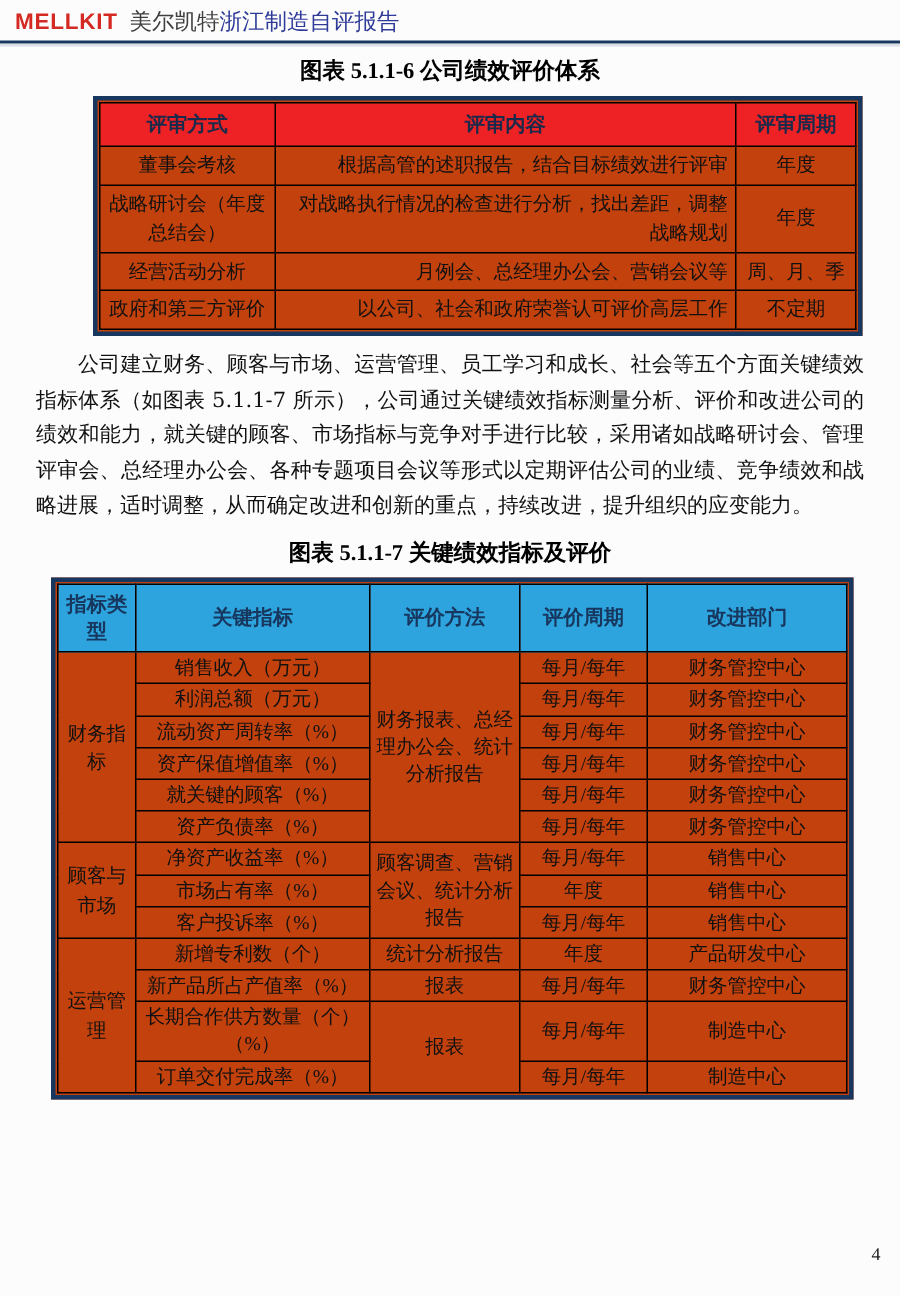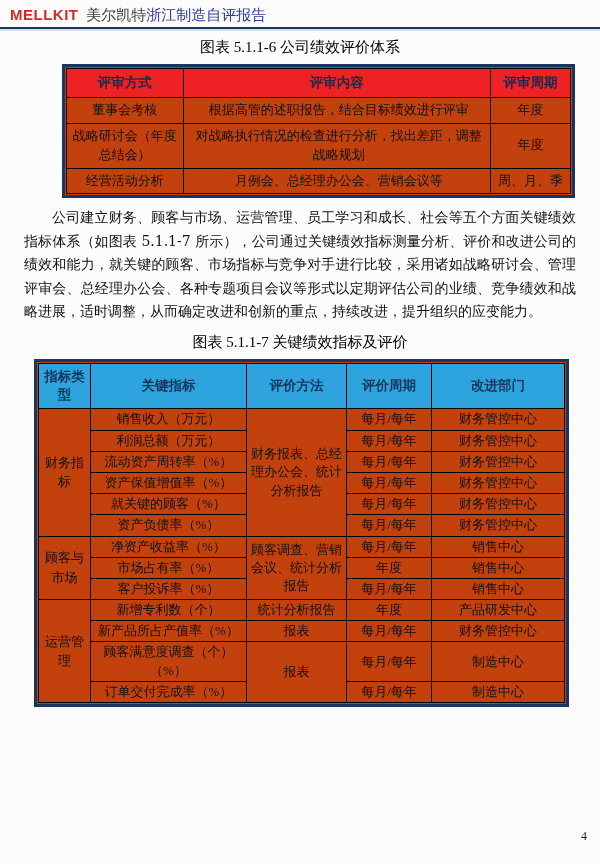--- a/index.html
+++ b/index.html
@@ -19,39 +19,39 @@
     padding:6px 10px 3px 10px;
     border-bottom:2px solid var(--navy);
     font-size:15px;line-height:1.2;
     box-shadow:0 2px 0 rgba(120,130,150,.25);
   }
   .logo{color:var(--logo-red);font-family:"Liberation Sans","DejaVu Sans",sans-serif;font-weight:bold;letter-spacing:.5px;text-align:center;}
   .brand-gray{color:var(--logo-gray);margin-left:4px;}
   .brand-blue{color:var(--logo-blue);}
   
   .caption{
-    text-align:center;font-weight:normal;font-size:15px;color:#000;
+    text-align:center;font-weight:bold;font-size:15px;color:#000;
     margin:9px 0 7px 0;
   }
   
   .tblwrap{
     border:3px solid var(--navy);
     background:#c2410c;padding:1px;
   }
   .tbl1wrap{margin:0 25px 0 62px;}
   .tbl2wrap{margin:0 31px 0 34px;}
   table{border-collapse:collapse;width:100%;table-layout:fixed;}
   td,th{border:1px solid #000;vertical-align:middle;}
   
   .t1 th{
     background:var(--t1-head-bg);color:var(--t1-head-fg);
     font-size:13.5px;font-weight:bold;padding:5px 2px;
   }
   .t1 td{font-size:13px;line-height:1.45;padding:3px 5px;text-align:center;}
-  .t1 td.c-content{text-align:center;padding-left:9px;margin-left:17px;}
+  .t1 td.c-content{text-align:right;padding-left:9px;margin-left:17px;}
   
   .t2 th{
     background:var(--t2-head-bg);color:var(--t2-head-fg);
     font-size:13.5px;font-weight:bold;padding:4px 2px;line-height:1.35;
   }
   .t2 td{font-size:13px;line-height:1.4;padding:1px 3px;text-align:center;}
   .t2 td.c-type{line-height:1.5;}
   
   .bodytext{
     margin:8px 24px 4px 24px;
@@ -97,20 +97,25 @@
       </tr>
       <tr>
         <td>战略研讨会（年度总结会）</td>
         <td class="c-content">对战略执行情况的检查进行分析，找出差距，调整战略规划</td>
         <td>年度</td>
       </tr>
       <tr>
         <td>经营活动分析</td>
         <td class="c-content">月例会、总经理办公会、营销会议等</td>
         <td>周、月、季</td>
+      </tr>
+      <tr>
+        <td>政府和第三方评价</td>
+        <td class="c-content">以公司、社会和政府荣誉认可评价高层工作</td>
+        <td>不定期</td>
       </tr>
     </tbody>
   </table>
 </div>
 
 <p class="bodytext">公司建立财务、顾客与市场、运营管理、员工学习和成长、社会等五个方面关键绩效指标体系（如图表 5.1.1-7 所示），公司通过关键绩效指标测量分析、评价和改进公司的绩效和能力，就关键的顾客、市场指标与竞争对手进行比较，采用诸如战略研讨会、管理评审会、总经理办公会、各种专题项目会议等形式以定期评估公司的业绩、竞争绩效和战略进展，适时调整，从而确定改进和创新的重点，持续改进，提升组织的应变能力。</p>
 
 <div class="caption">图表 5.1.1-7 关键绩效指标及评价</div>
 
 <div class="tblwrap tbl2wrap">
@@ -191,21 +196,21 @@
         <td>年度</td>
         <td>产品研发中心</td>
       </tr>
       <tr>
         <td>新产品所占产值率（%）</td>
         <td>报表</td>
         <td>每月/每年</td>
         <td>财务管控中心</td>
       </tr>
       <tr>
-        <td>顾客满意度调查（个）（%）</td>
+        <td>长期合作供方数量（个）（%）</td>
         <td rowspan="2">报表</td>
         <td>每月/每年</td>
         <td>制造中心</td>
       </tr>
       <tr>
         <td>订单交付完成率（%）</td>
         <td>每月/每年</td>
         <td>制造中心</td>
       </tr>
     </tbody>

